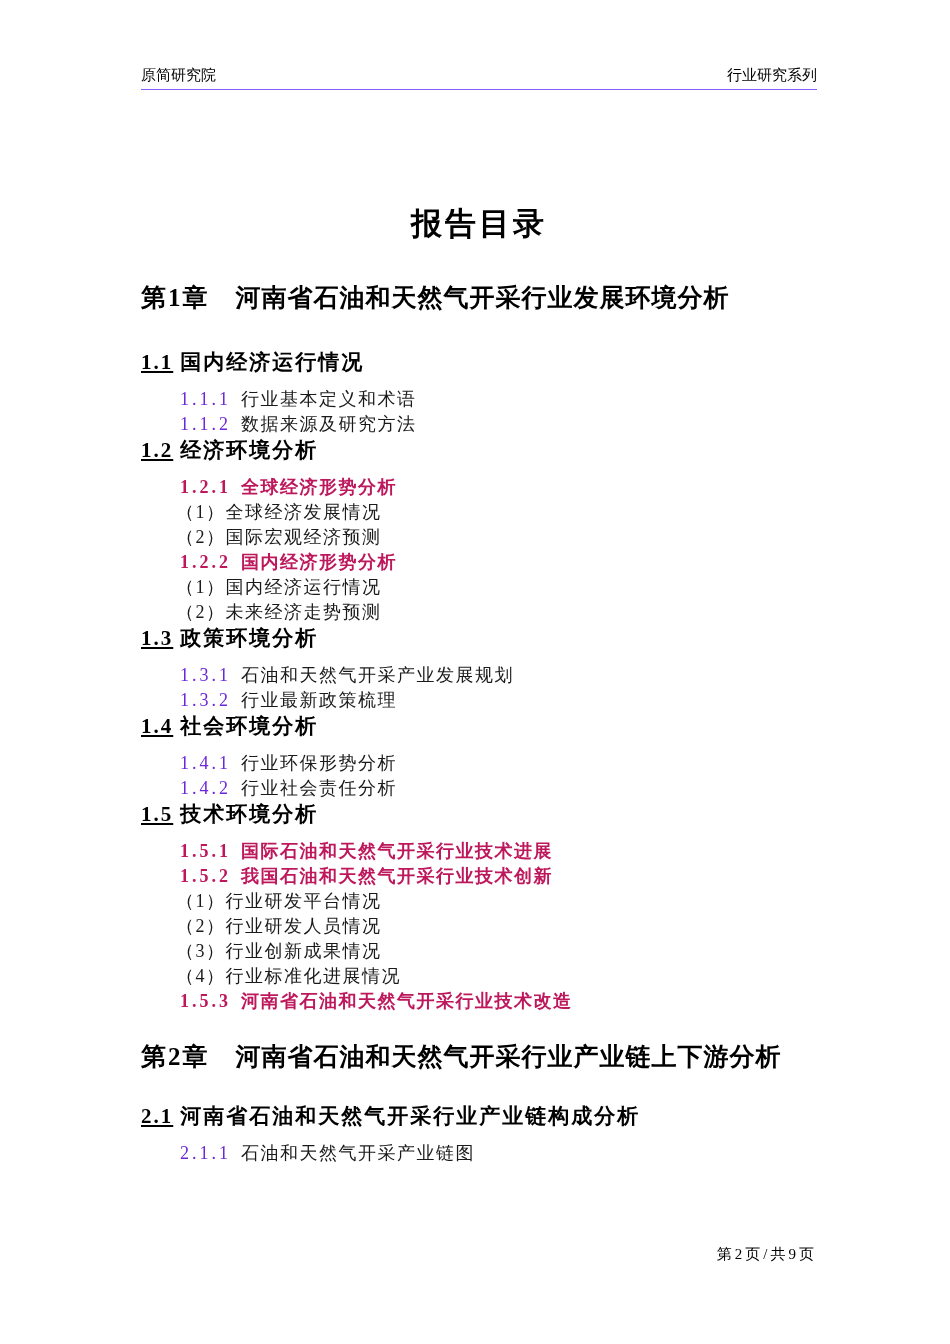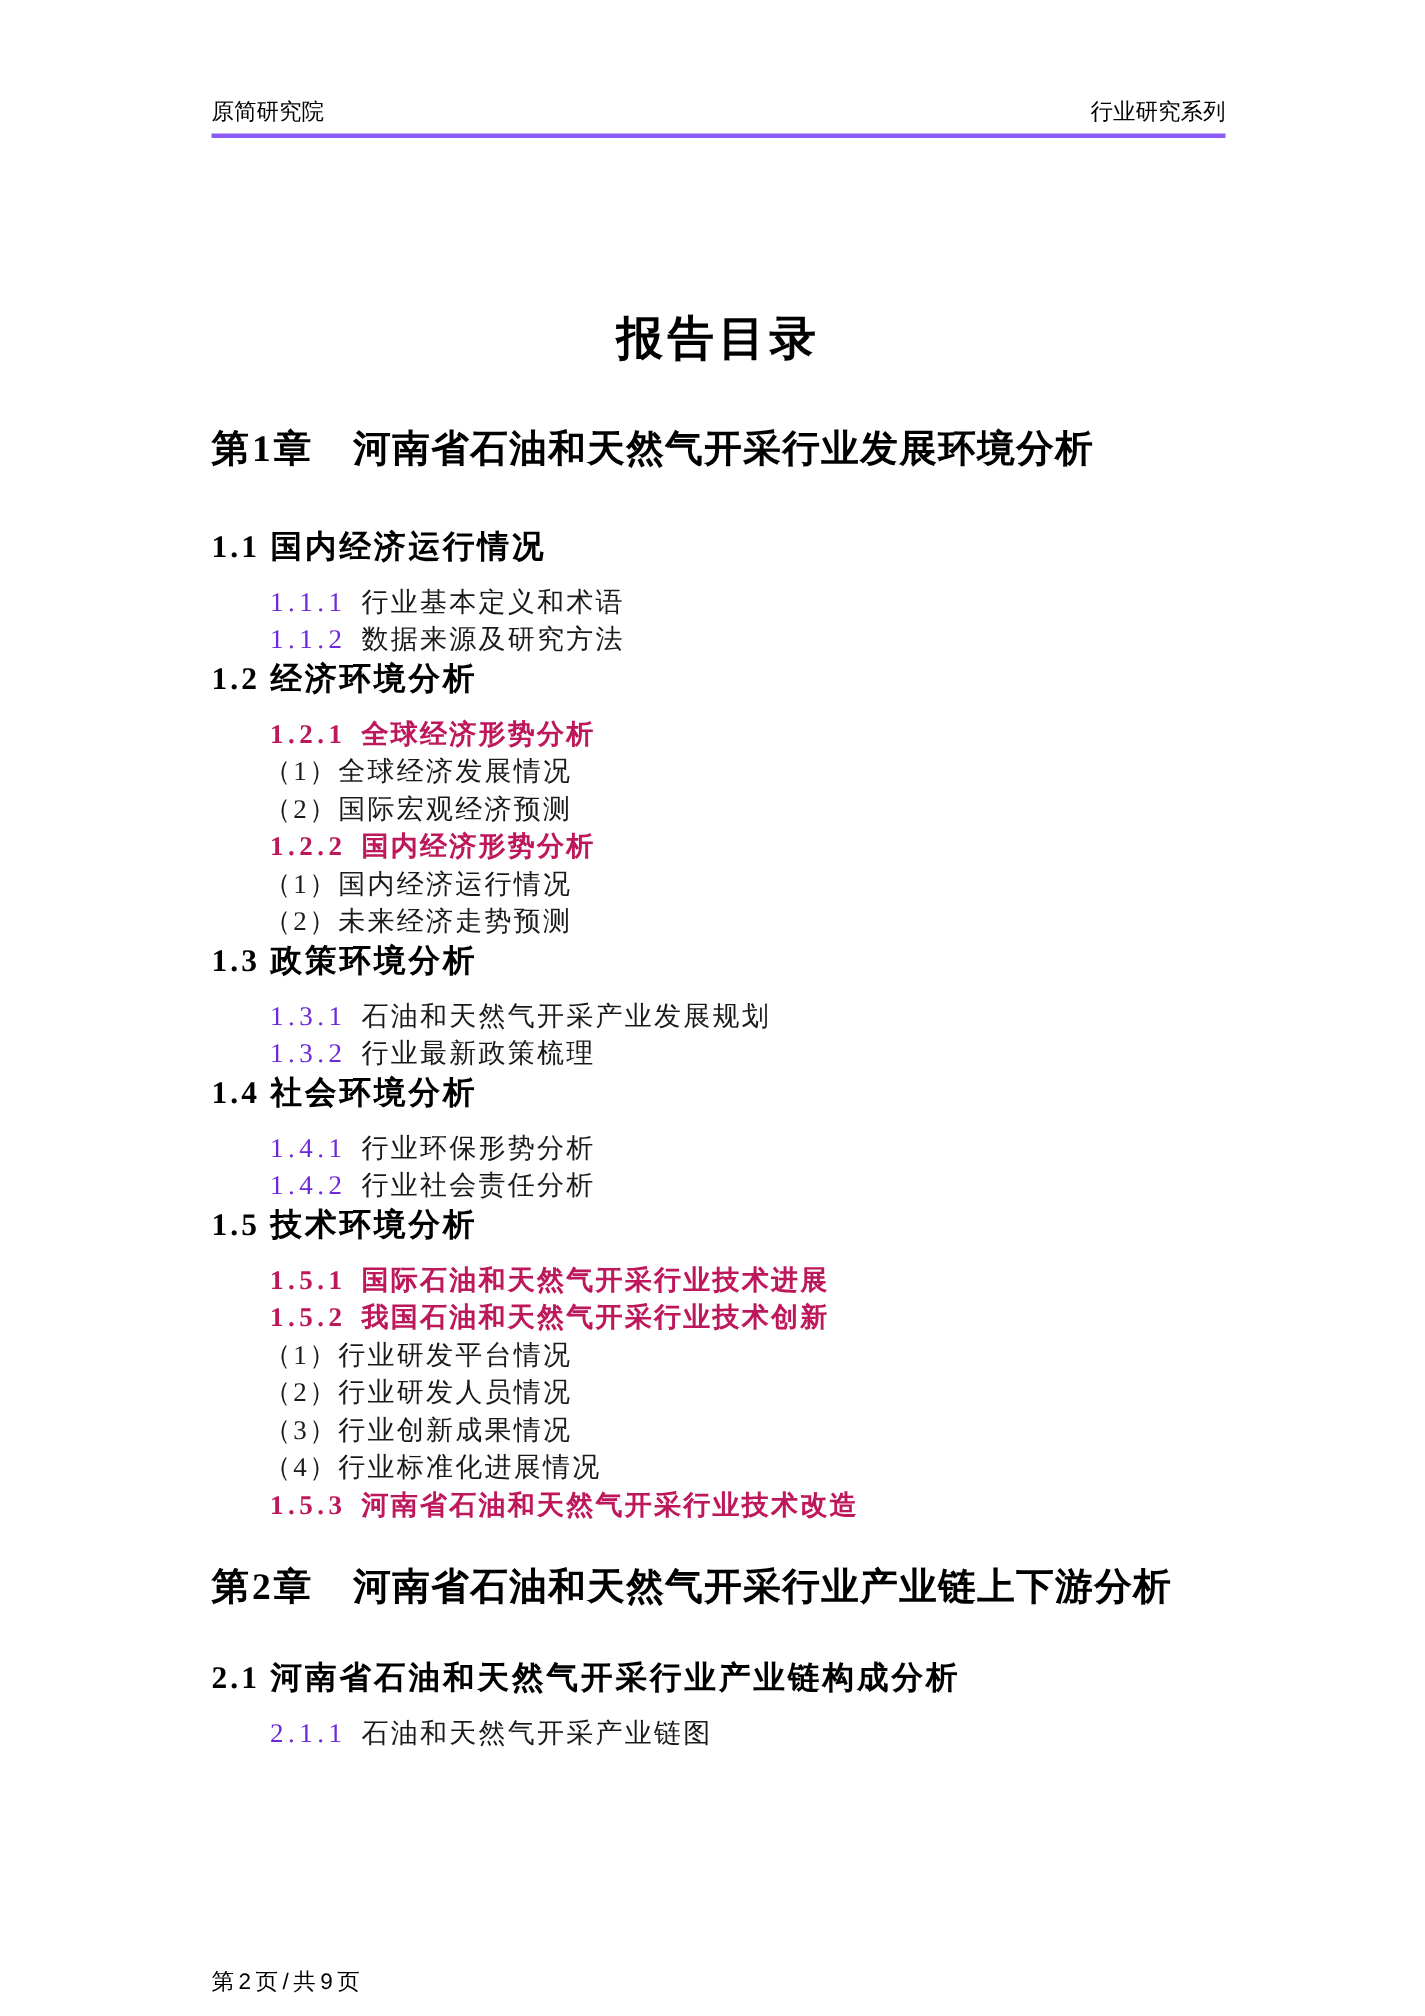--- a/index.html
+++ b/index.html
@@ -22,21 +22,21 @@
   
   .header {
     padding-top: 64px;
     display: flex;
     justify-content: space-between;
     align-items: flex-end;
     font-family: "Liberation Sans", "DejaVu Sans", sans-serif;
     font-size: 15px;
     line-height: 22px;
     padding-bottom: 3px;
-    border-bottom: 3px solid #8b5cf6;
+    border-bottom: 1px solid #8b5cf6;
   }
   
   .doc-title {
     margin-top: 112px;
     text-align: center;
     font-size: 31px;
     font-weight: bold;
     line-height: 44px;
     letter-spacing: 3px;
   }
@@ -53,41 +53,41 @@
   .ch-label { letter-spacing: 2px; margin-right: 26px; }
   
   .h2 {
     font-size: 21px;
     font-weight: bold;
     line-height: 26px;
     letter-spacing: 2px;
   }
   .h2.after-chapter { margin-top: 33px; }
   .h2.after-chapter2 { margin-top: 28px; }
-  .h2 .num { letter-spacing: 2px; margin-right: 7px; }
+  .h2 .num { letter-spacing: 2px; margin-right: 7px; text-decoration: underline; }
   
   .group { margin-top: 12px; }
   .sub {
     font-size: 18px;
     line-height: 25px;
     letter-spacing: 1.5px;
     padding-left: 39px;
     color: #1a1a1a;
   }
   .sub .num { letter-spacing: 3px; margin-right: 10px; color: #6d28d9; }
   .sub.bold, .sub.bold .num { font-weight: bold; color: #be185d; }
   .sub.paren { padding-left: 35px; }
   
   .footer {
     position: absolute;
-    top: 1312px;
+    top: 1245px;
     left: 141px;
     width: 676px;
-    text-align: left;
-    font-family: Liberation Sans, sans-serif;
+    text-align: right;
+    font-family: Liberation Serif, serif;
     font-size: 15px;
     letter-spacing: 3px;
   }
 </style>
 </head>
 <body>
 
 <div class="page">
   <div class="content">
 

